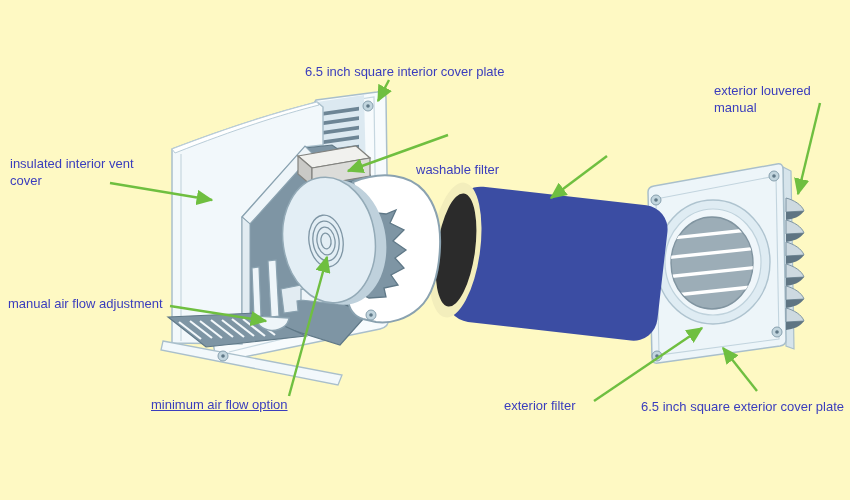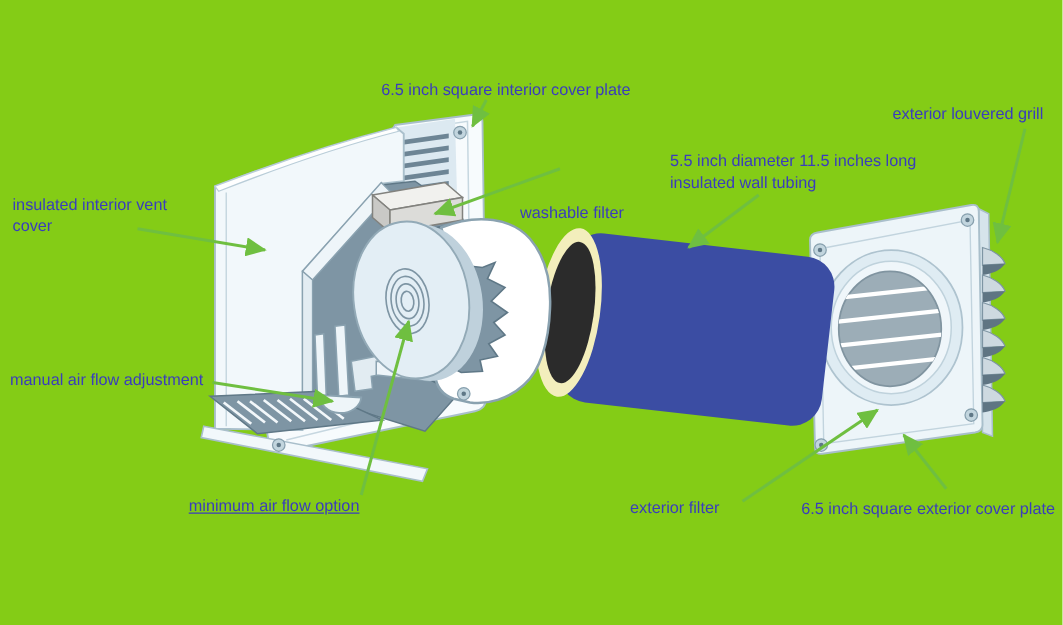--- a/index.html
+++ b/index.html
@@ -1,18 +1,18 @@
 <!DOCTYPE html>
 <html style="--label-color: #3a3dbd;"><head>
 <meta charset="utf-8">
 <style>
   html,body{margin:0;padding:0;background:#ffffff;}
   .stage{
     position:relative;width:850px;height:500px;overflow:hidden;
-    background:#84cc16;font-family:"Liberation Sans", sans-serif;
+    background:#fef9c3;font-family:"Liberation Sans", sans-serif;
   }
   .stage svg{position:absolute;left:0;top:0;}
   .lbl{
     position:absolute;color:var(--label-color,#3a3dbd);
     font-size:13px;line-height:17px;white-space:normal;
   }
 </style>
 </head>
 <body>
 
@@ -172,21 +172,20 @@
     <line x1="110" y1="183" x2="212" y2="200" stroke="#6fbf40"></line>
     <line x1="170" y1="306" x2="266" y2="321" stroke="#6fbf40"></line>
     <line x1="289" y1="396" x2="327" y2="257" stroke="#6fbf40"></line>
     <line x1="594" y1="401" x2="702" y2="328" stroke="#6fbf40"></line>
     <line x1="757" y1="391" x2="723" y2="348" stroke="#6fbf40"></line>
   </g>
 </svg>
 
 <div class="lbl" style="left:305px;top:63px;">6.5 inch square interior cover plate</div>
 <div class="lbl" style="left:416px;top:117px;margin-top:44px;">washable filter</div>
-<div class="lbl" style="left:536px;top:120px;width:214px;">5.5 inch diameter 11.5 inches long insulated wall tubing</div>
-<div class="lbl" style="left:714px;top:82px;">exterior louvered grill</div>
+<div class="lbl" style="left:714px;top:82px;">exterior louvered manual</div>
 <div class="lbl" style="left:10px;top:155px;width:128px;">insulated interior vent cover</div>
 <div class="lbl" style="left:8px;top:295px;">manual air flow adjustment</div>
 <div class="lbl" style="left:151px;top:396px;text-decoration:underline;">minimum air flow option</div>
 <div class="lbl" style="left:504px;top:397px;">exterior filter</div>
 <div class="lbl" style="left:641px;top:398px;">6.5 inch square exterior cover plate</div>
 
 </div>
 
 </body></html>

